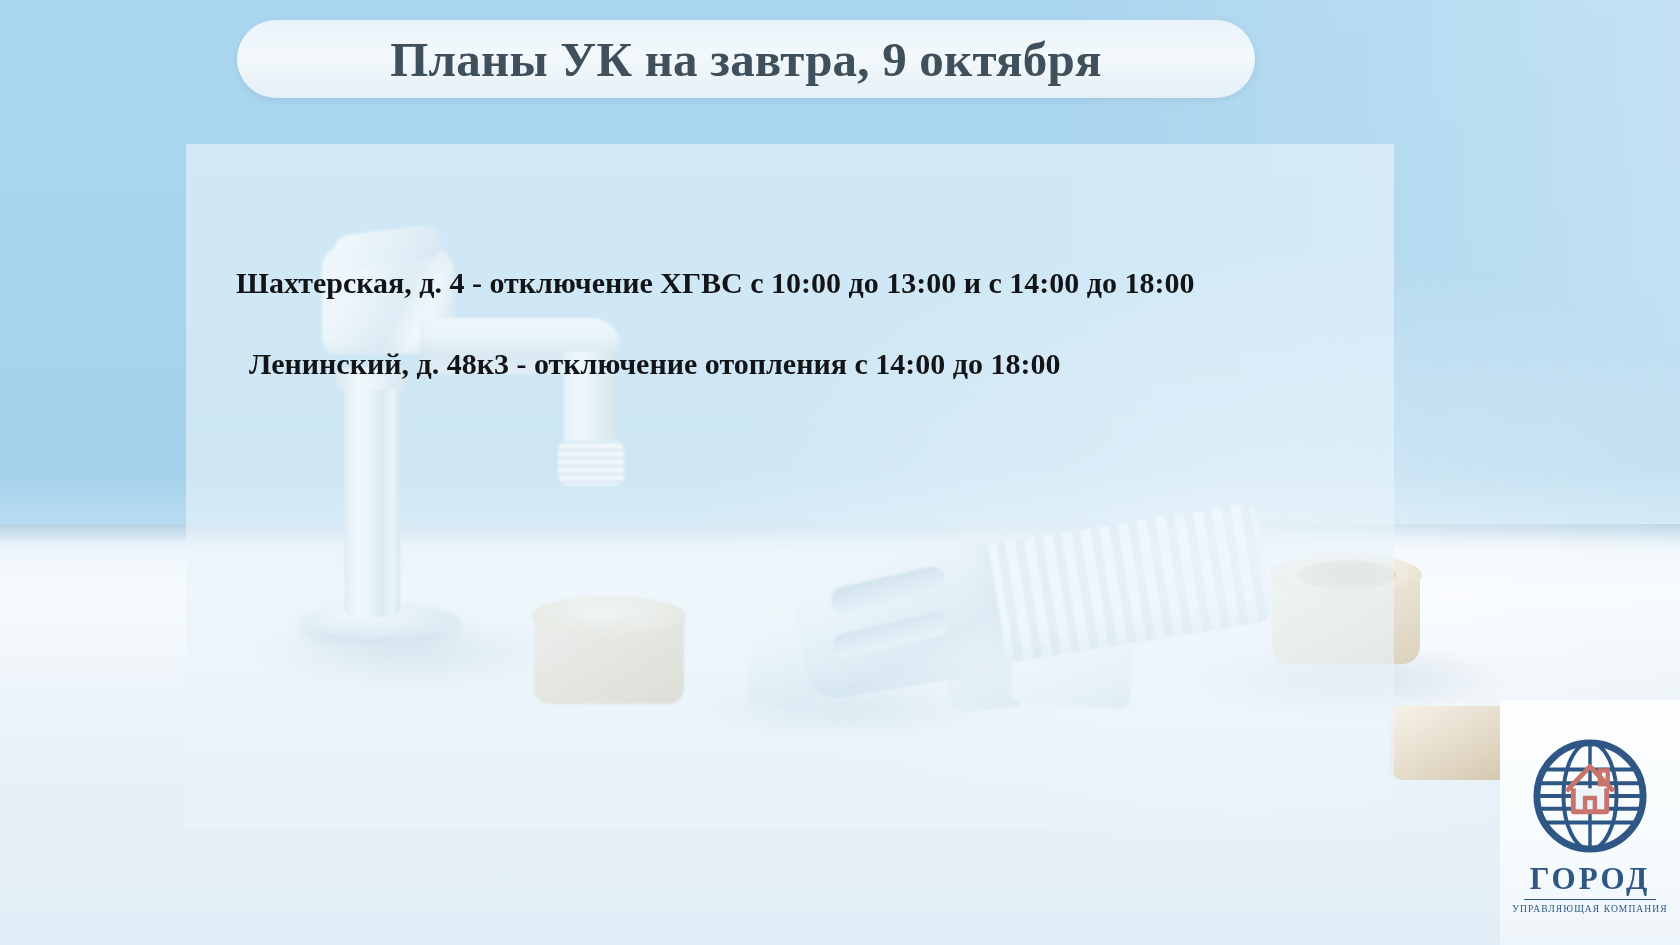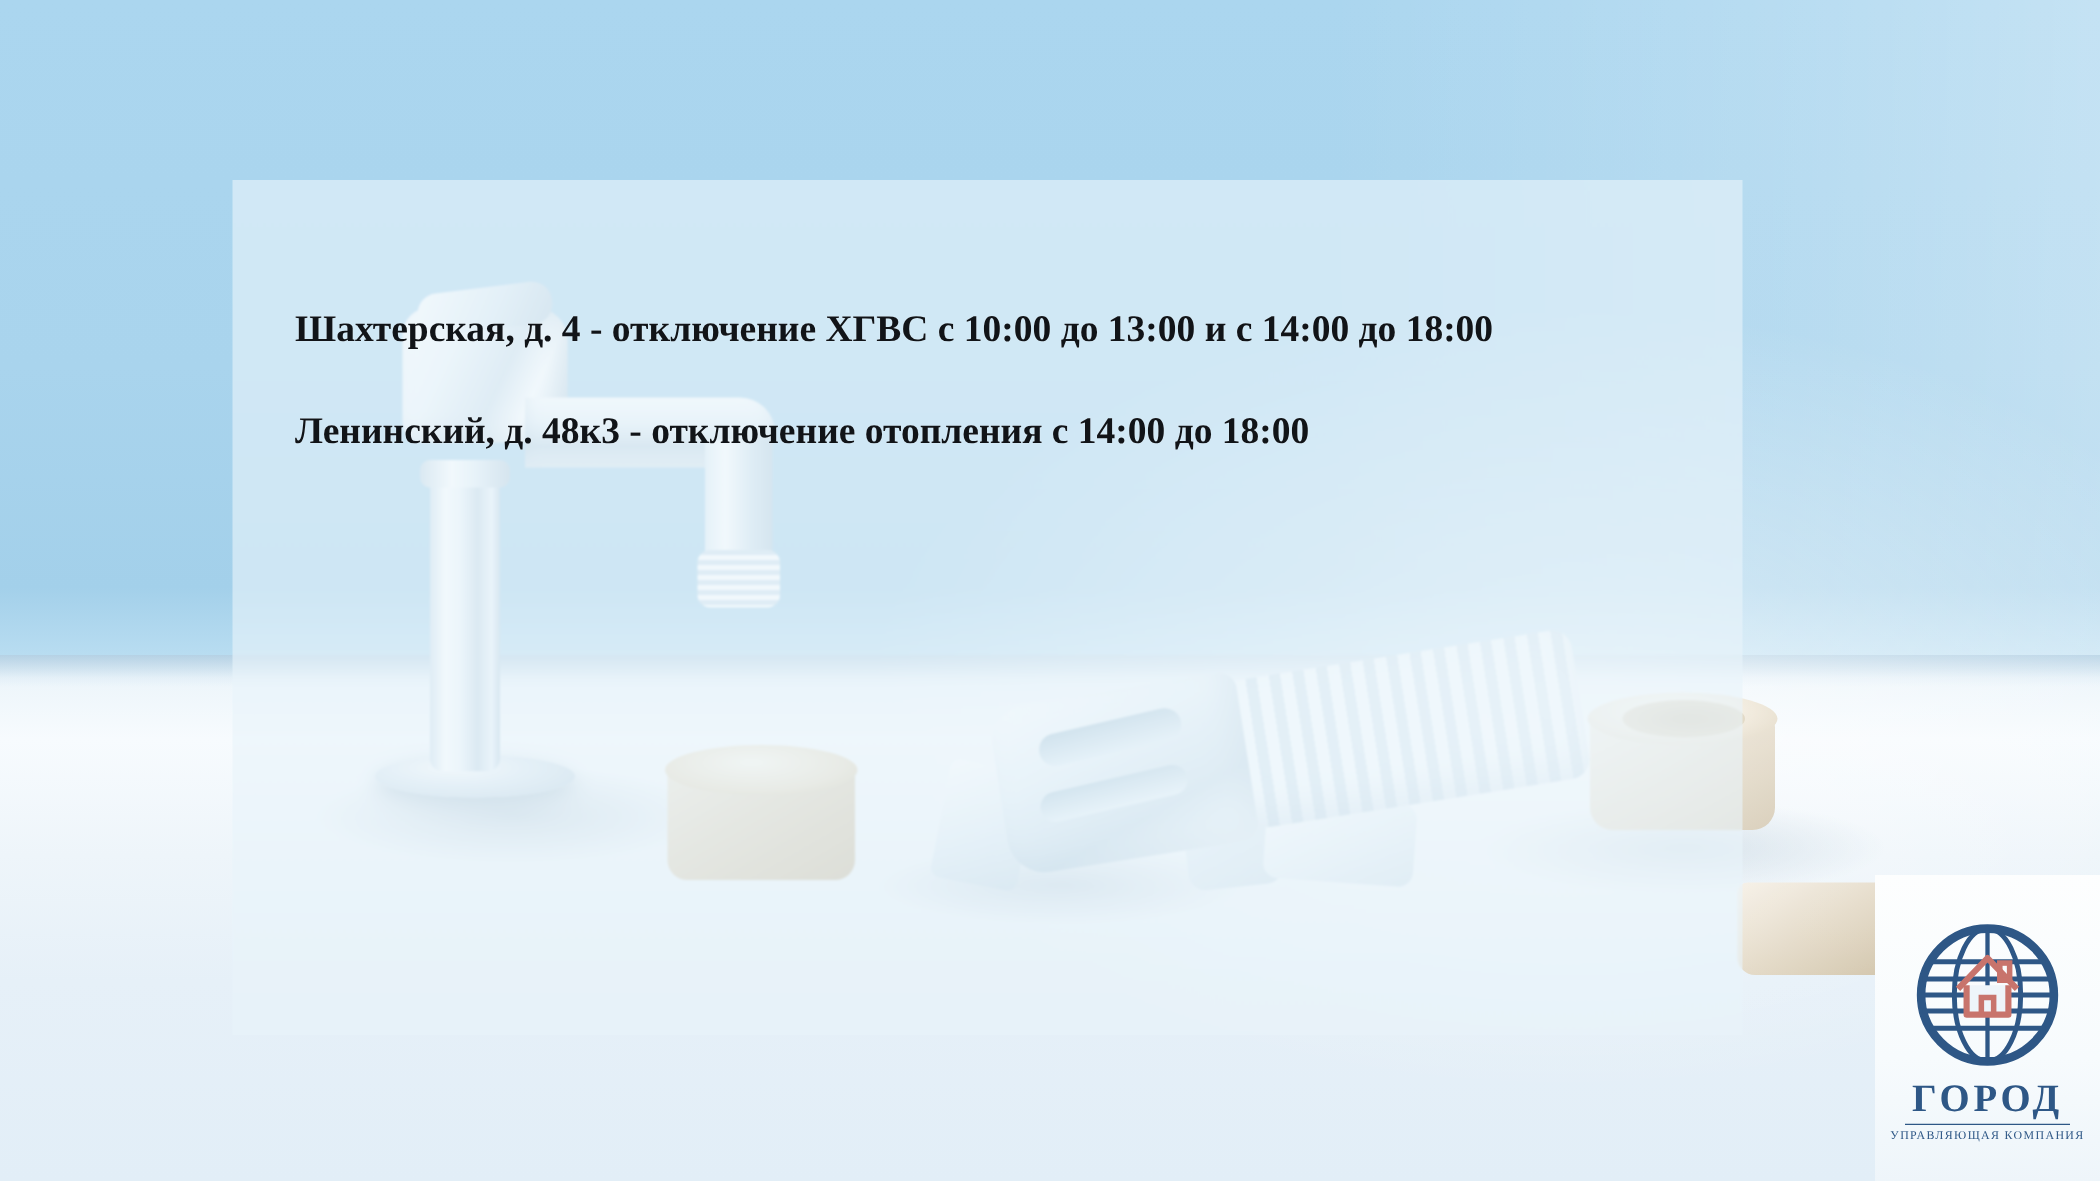--- a/index.html
+++ b/index.html
@@ -209,32 +209,32 @@
     font-weight: 700;
     color:#3f4f5c;
     letter-spacing:.2px;
     white-space:nowrap;
     line-height:1;
   }
 
   
   .list {
     position:absolute;
-    left:236px; top:244px;
+    left:236px; top:263px;
     width:1120px;
   }
   .list-item {
     font-size: 30px;
     font-weight: 700;
     color:#111418;
     line-height:1.30;
     margin-bottom: 42px;
     text-shadow: 0 0 1px rgba(255,255,255,.5);
   }
-  .list-item:last-child { margin-bottom:0; }
+  .list-item:last-child { margin-bottom:0;margin-left:13px; }
 
   
   .logo-card {
     position:absolute;
     right:0px; bottom:0px;
     width:180px; height:245px;
     background:linear-gradient(180deg,#fdfefe 0%, #f7fbfd 60%, #eef5fa 100%);
     display:flex;
     flex-direction:column;
     align-items:center;
@@ -299,20 +299,23 @@
     <div class="hose-slot2"></div>
   </div>
 
   <div class="stopper s2"></div>
   <div class="stopper s3"></div>
 
   <div class="bg-glow"></div>
 
   <div class="panel"></div>
 
+  <div class="title-pill">
+    <div class="title-text">Планы УК на завтра, 9 октября</div>
+  </div>
 
   <div class="list">
     <div class="list-item">Шахтерская, д. 4 - отключение ХГВС с 10:00 до 13:00 и с 14:00 до 18:00</div>
     <div class="list-item">Ленинский, д. 48к3 - отключение отопления с 14:00 до 18:00</div>
   </div>
 
   <div class="logo-card">
     <svg class="logo-mark" viewBox="0 0 120 120">
       <circle cx="60" cy="60" r="54" fill="none" stroke="#2e5786" stroke-width="7"></circle>
       <ellipse cx="60" cy="60" rx="27" ry="54" fill="none" stroke="#2e5786" stroke-width="4"></ellipse>

